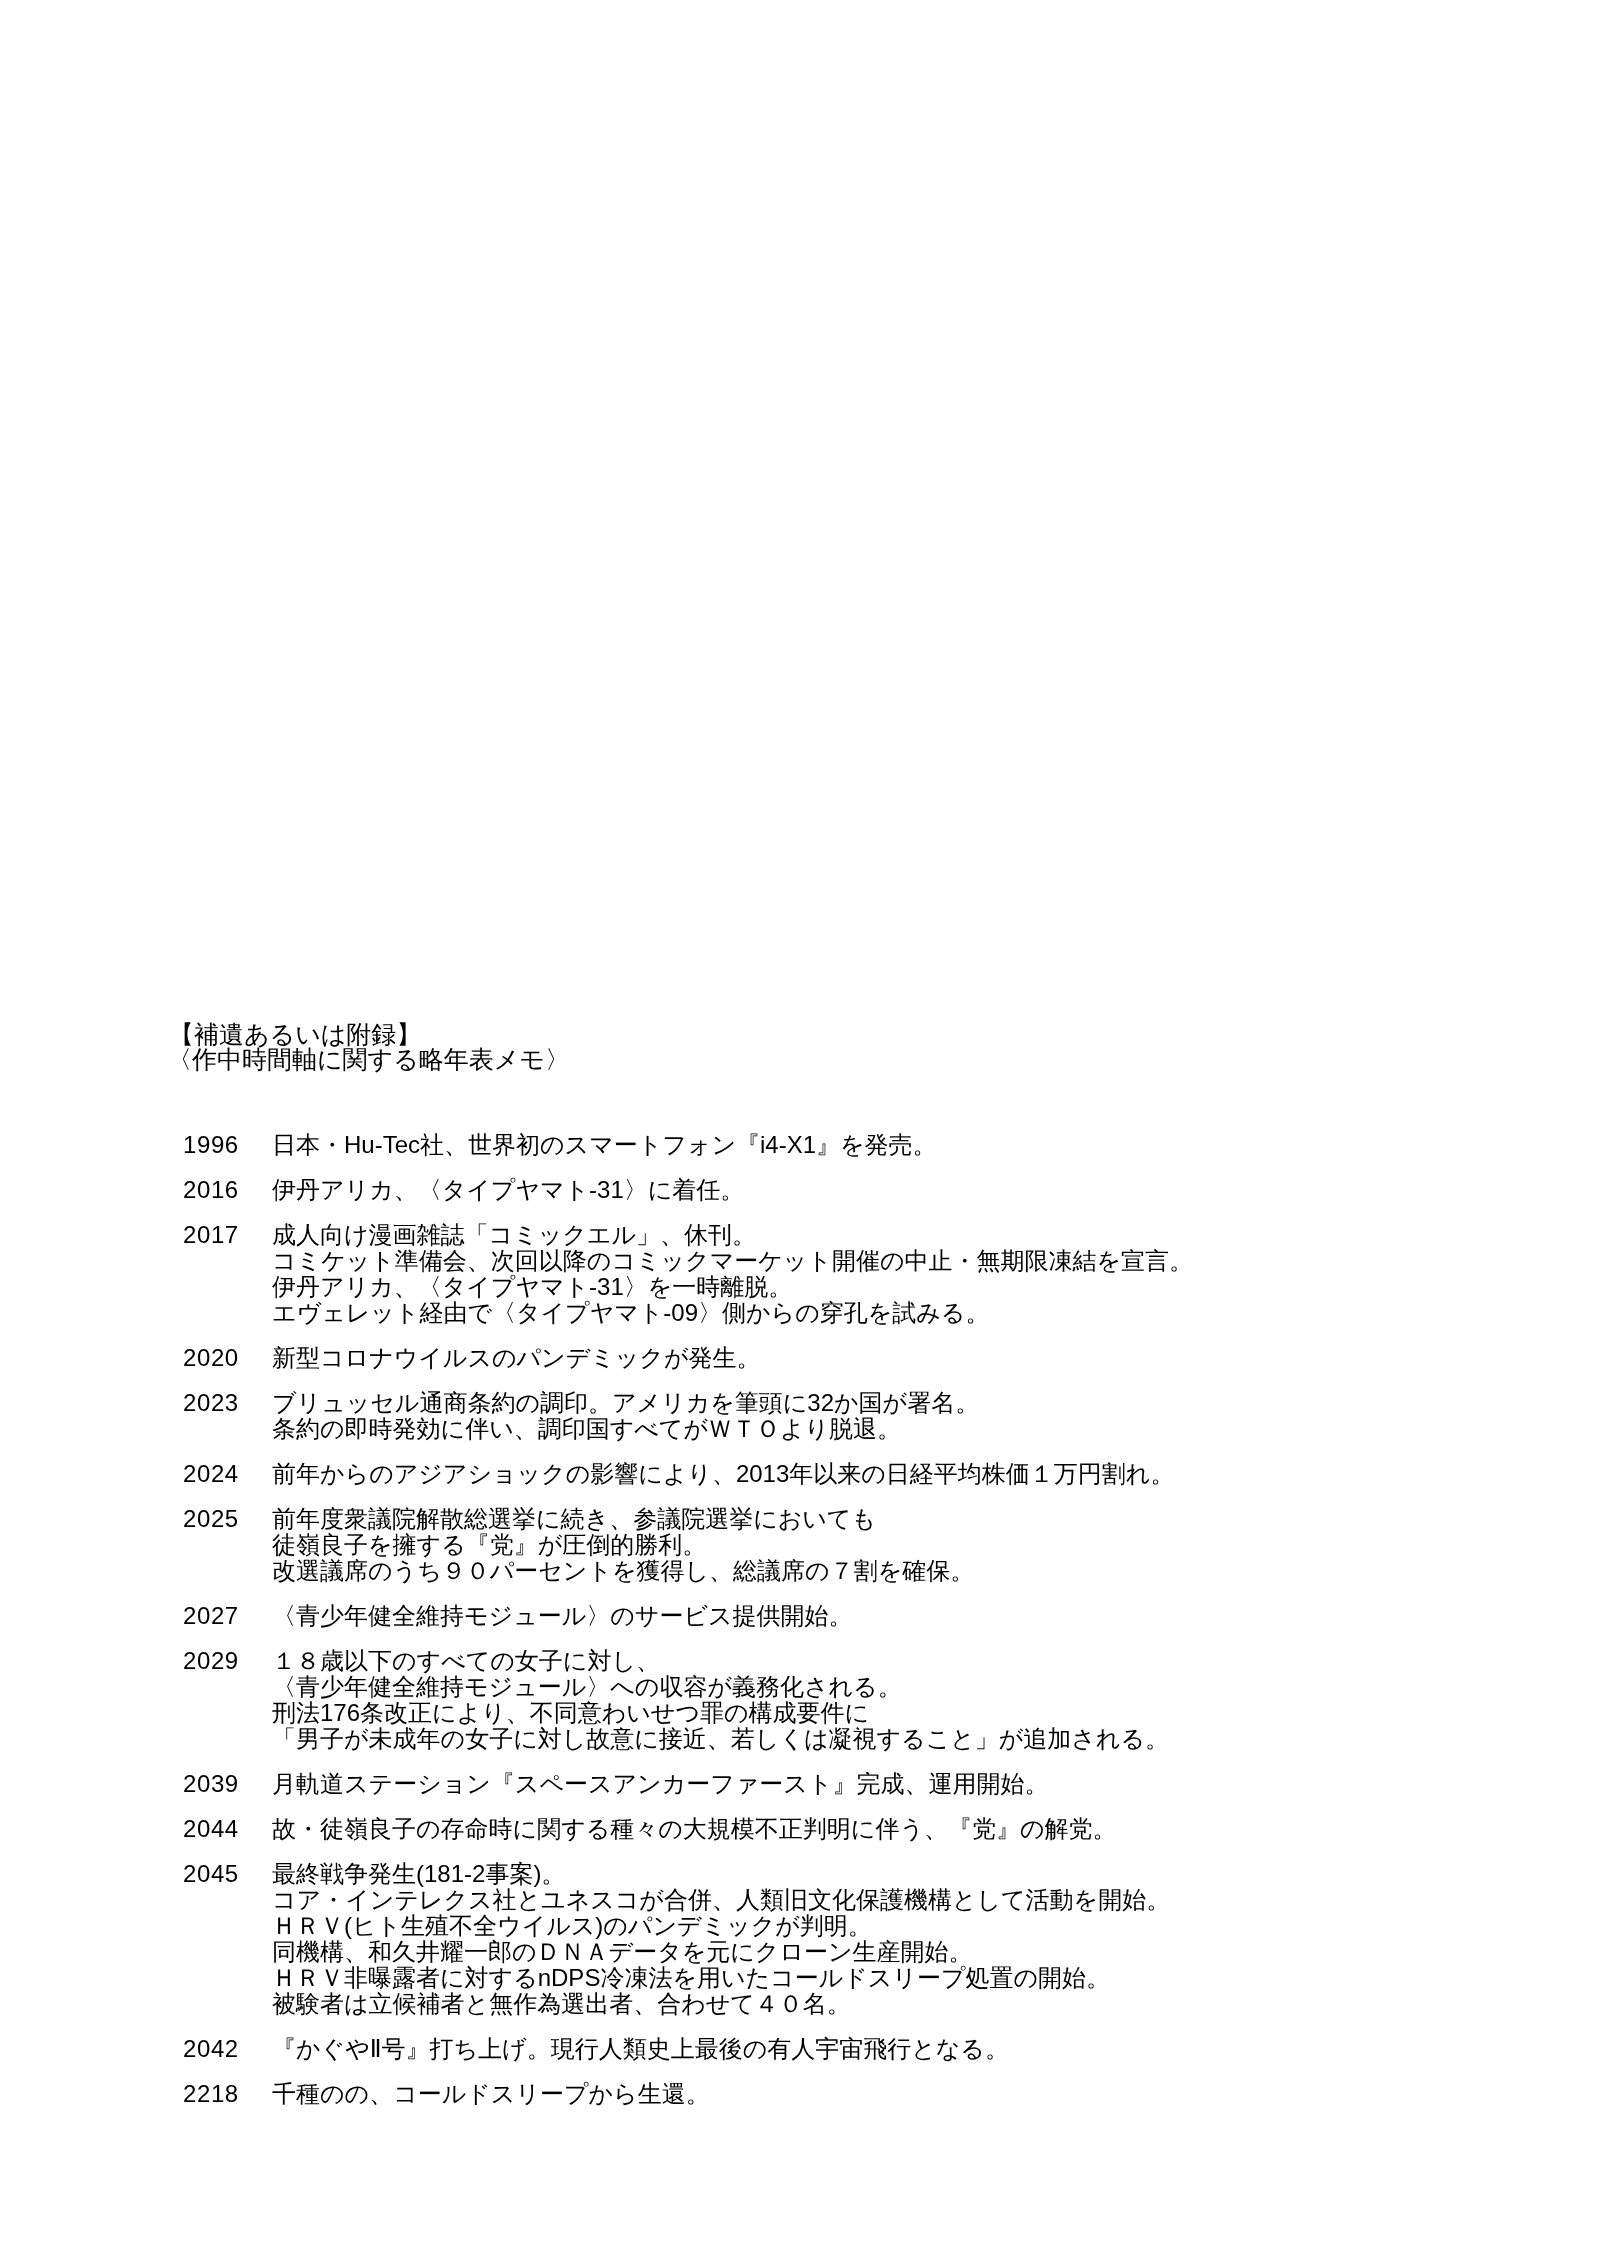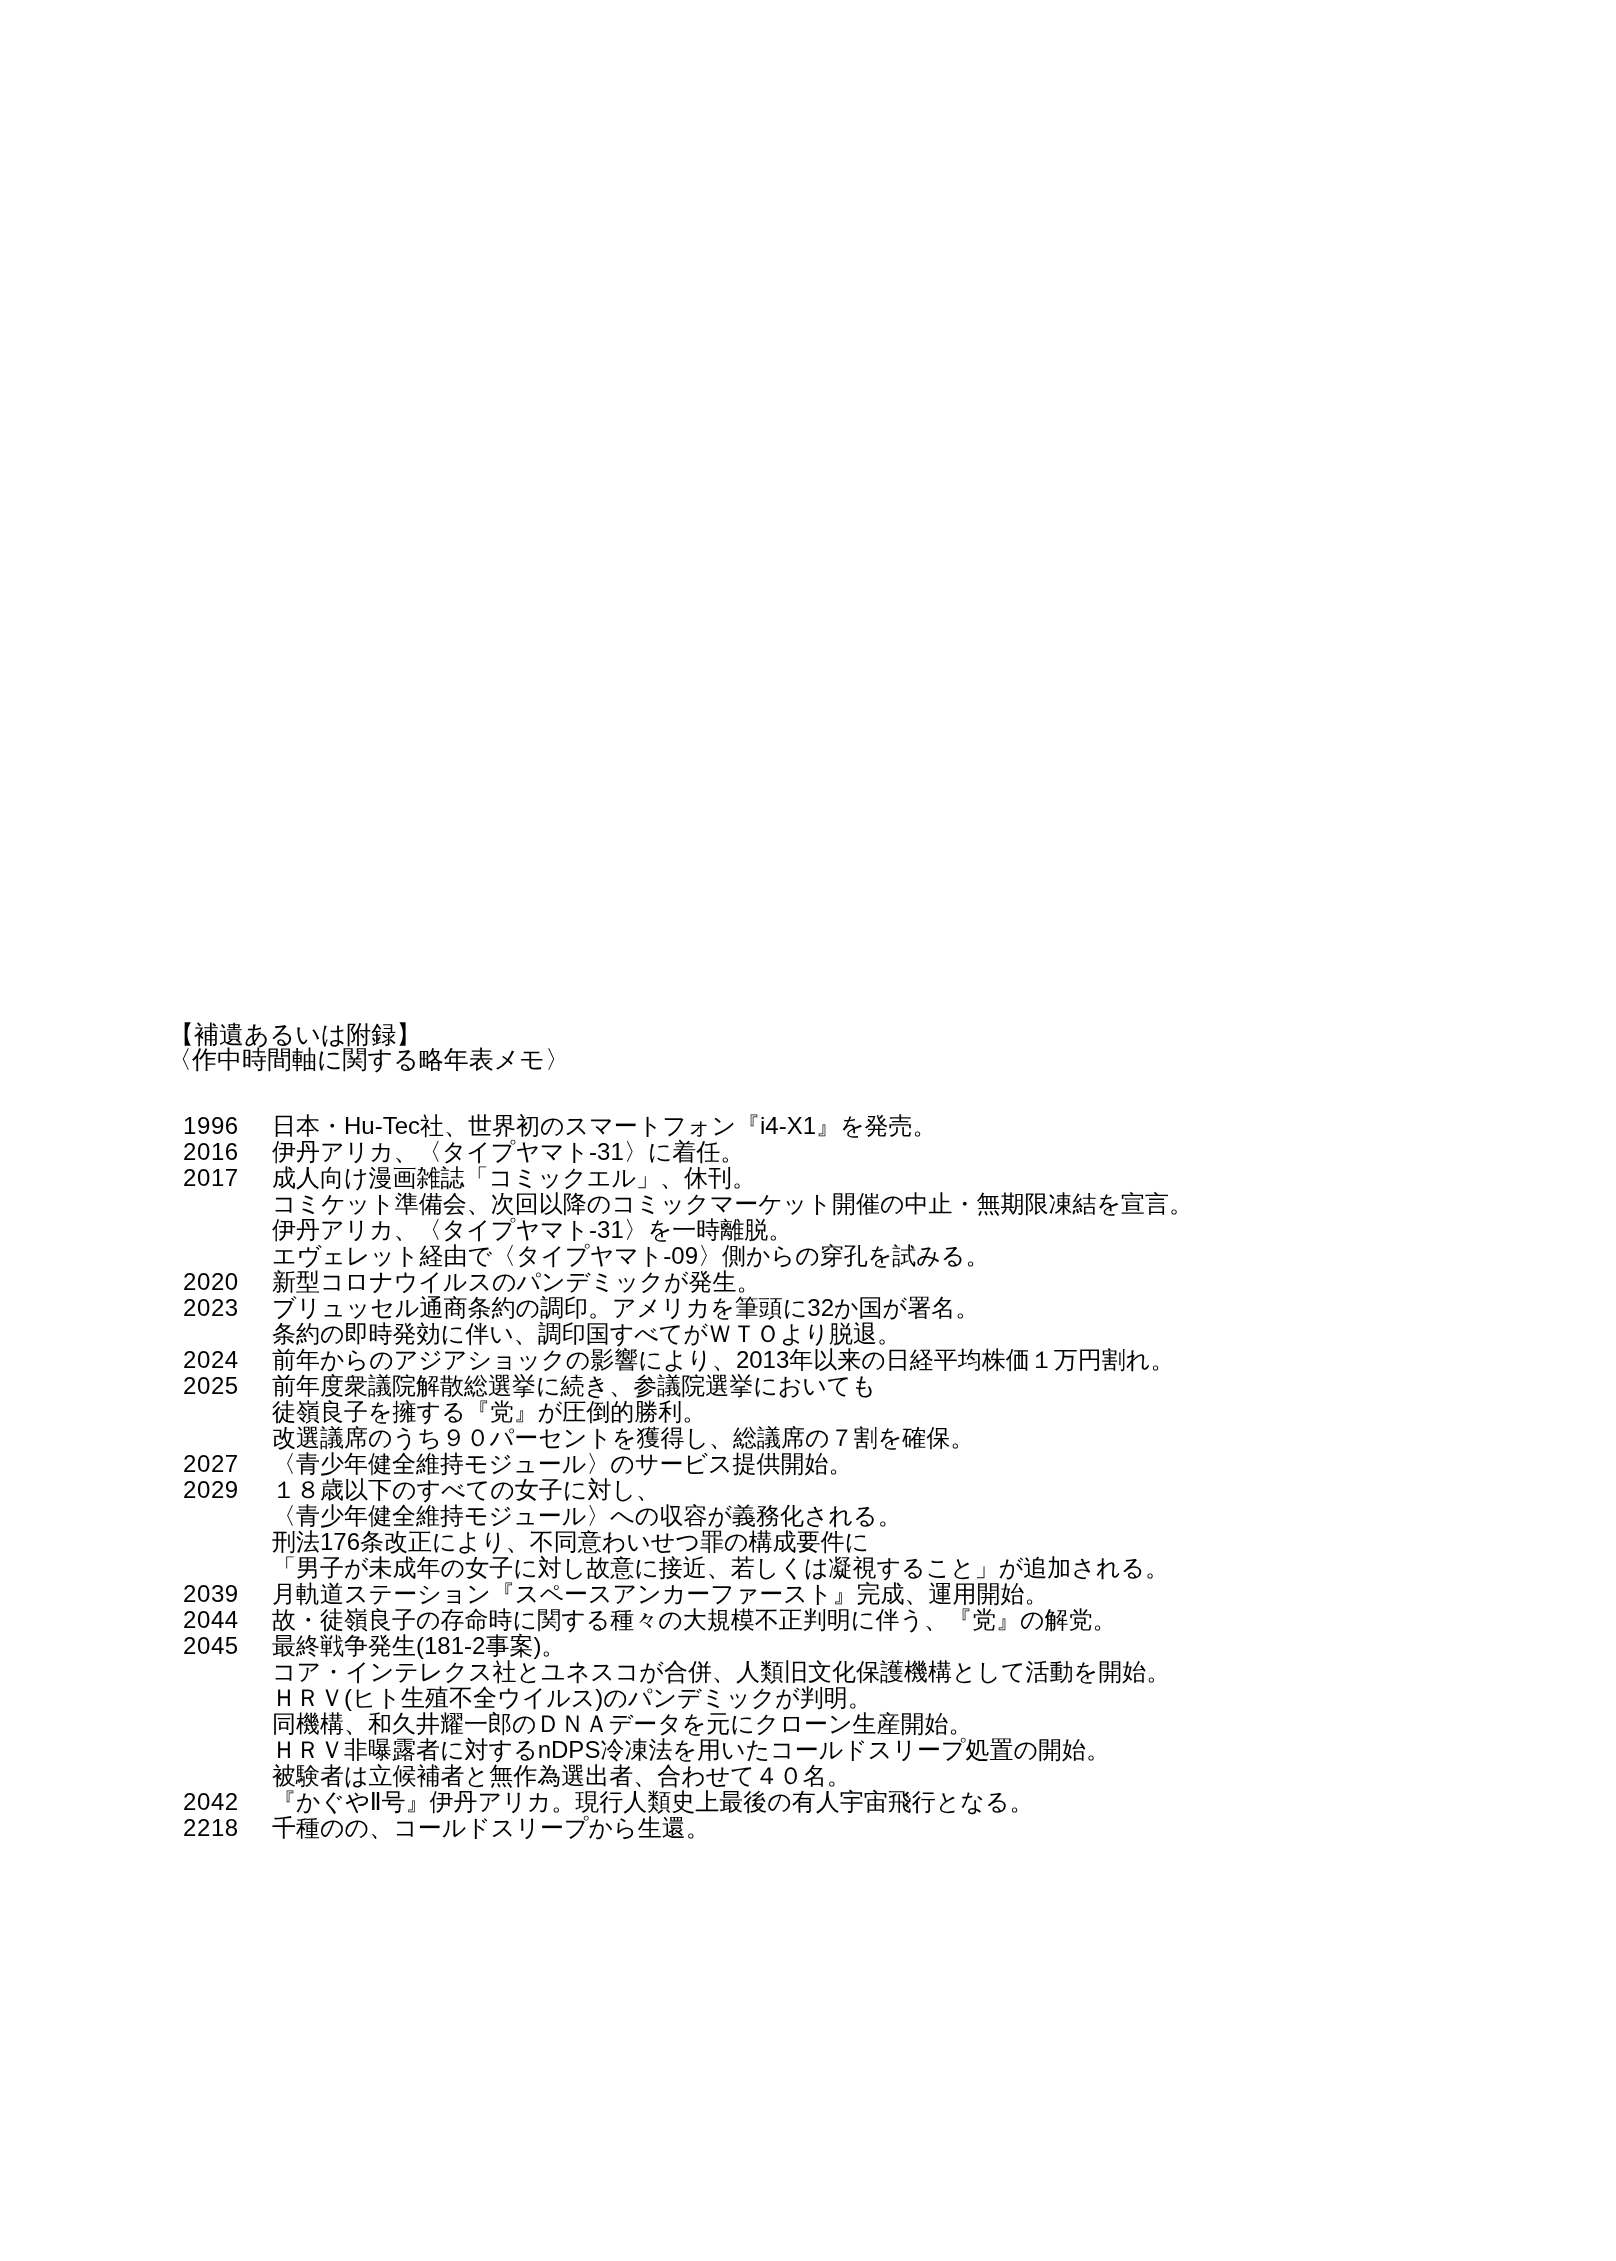--- a/index.html
+++ b/index.html
@@ -42,20 +42,21 @@
   .row {
     display: flex;
     align-items: baseline;
     white-space: pre;
   }
   .year {
     display: inline-block;
     width: 89px;
     flex: 0 0 89px;
     letter-spacing: 0.6px;
+    margin-top: 19px;
   }
   .text {
     display: inline-block;
   }
 </style>
 </head>
 <body>
 
 <div class="page">
   <div class="heading">【補遺あるいは附録】</div>
@@ -80,17 +81,17 @@
       <div class="row"><span class="year"></span><span class="text">刑法176条改正により、不同意わいせつ罪の構成要件に</span></div>
       <div class="row"><span class="year"></span><span class="text">「男子が未成年の女子に対し故意に接近、若しくは凝視すること」が追加される。</span></div>
       <div class="row"><span class="year">2039</span><span class="text">月軌道ステーション『スペースアンカーファースト』完成、運用開始。</span></div>
       <div class="row"><span class="year">2044</span><span class="text">故・徒嶺良子の存命時に関する種々の大規模不正判明に伴う、『党』の解党。</span></div>
       <div class="row"><span class="year">2045</span><span class="text">最終戦争発生(181-2事案)。</span></div>
       <div class="row"><span class="year"></span><span class="text">コア・インテレクス社とユネスコが合併、人類旧文化保護機構として活動を開始。</span></div>
       <div class="row"><span class="year"></span><span class="text">ＨＲＶ(ヒト生殖不全ウイルス)のパンデミックが判明。</span></div>
       <div class="row"><span class="year"></span><span class="text">同機構、和久井耀一郎のＤＮＡデータを元にクローン生産開始。</span></div>
       <div class="row"><span class="year"></span><span class="text">ＨＲＶ非曝露者に対するnDPS冷凍法を用いたコールドスリープ処置の開始。</span></div>
       <div class="row"><span class="year"></span><span class="text">被験者は立候補者と無作為選出者、合わせて４０名。</span></div>
-      <div class="row"><span class="year">2042</span><span class="text">『かぐやⅡ号』伊丹アリカ。現行人類史上最後の有人宇宙飛行となる。</span></div>
+      <div class="row"><span class="year">2042</span><span class="text">『かぐやⅡ号』打ち上げ。現行人類史上最後の有人宇宙飛行となる。</span></div>
       <div class="row"><span class="year">2218</span><span class="text">千種のの、コールドスリープから生還。</span></div>
     </div>
 </div>
 
 
 </body></html>

